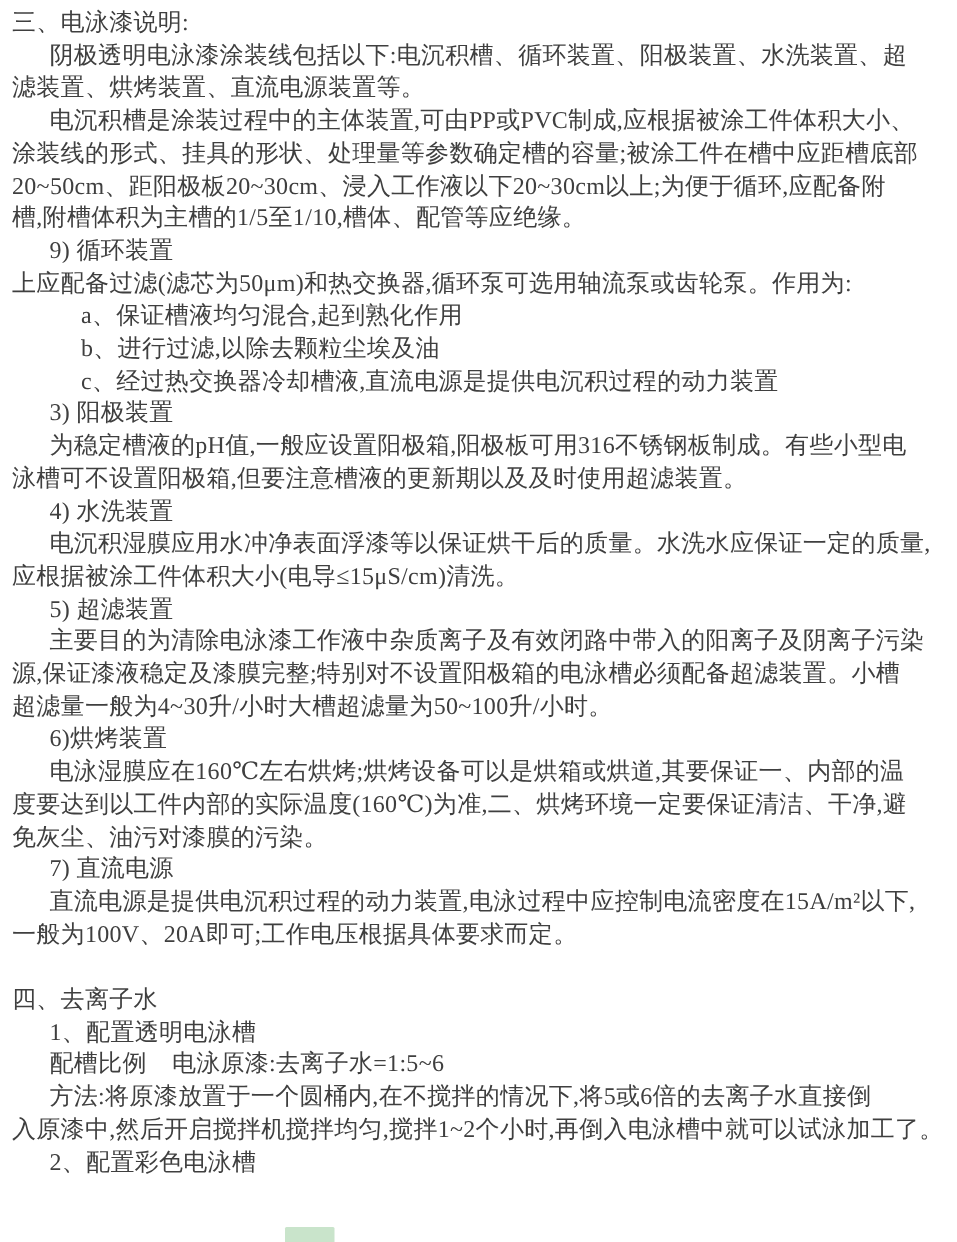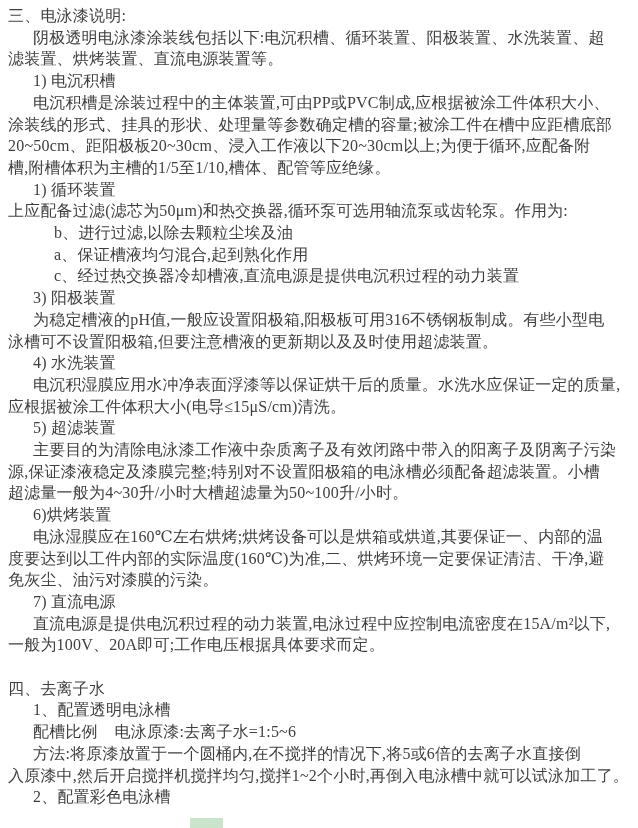--- a/index.html
+++ b/index.html
@@ -40,29 +40,28 @@
   }
 </style>
 </head>
 <body>
 
 <div class="page">
   <div class="lines">
       <div class="line indent-0">三、电泳漆说明:</div>
       <div class="line indent-1">阴极透明电泳漆涂装线包括以下:电沉积槽、循环装置、阳极装置、水洗装置、超</div>
       <div class="line indent-0">滤装置、烘烤装置、直流电源装置等。</div>
-      <div class="line indent-1">1) 电沉积槽</div>
       <div class="line indent-1">电沉积槽是涂装过程中的主体装置,可由PP或PVC制成,应根据被涂工件体积大小、</div>
       <div class="line indent-0">涂装线的形式、挂具的形状、处理量等参数确定槽的容量;被涂工件在槽中应距槽底部</div>
       <div class="line indent-0">20~50cm、距阳极板20~30cm、浸入工作液以下20~30cm以上;为便于循环,应配备附</div>
       <div class="line indent-0">槽,附槽体积为主槽的1/5至1/10,槽体、配管等应绝缘。</div>
-      <div class="line indent-1">1) 循环装置</div>
+      <div class="line indent-1">9) 循环装置</div>
       <div class="line indent-0">上应配备过滤(滤芯为50μm)和热交换器,循环泵可选用轴流泵或齿轮泵。作用为:</div>
+      <div class="line indent-2">a、保证槽液均匀混合,起到熟化作用</div>
       <div class="line indent-2">b、进行过滤,以除去颗粒尘埃及油</div>
-      <div class="line indent-2">a、保证槽液均匀混合,起到熟化作用</div>
       <div class="line indent-2">c、经过热交换器冷却槽液,直流电源是提供电沉积过程的动力装置</div>
       <div class="line indent-1">3) 阳极装置</div>
       <div class="line indent-1">为稳定槽液的pH值,一般应设置阳极箱,阳极板可用316不锈钢板制成。有些小型电</div>
       <div class="line indent-0">泳槽可不设置阳极箱,但要注意槽液的更新期以及及时使用超滤装置。</div>
       <div class="line indent-1">4) 水洗装置</div>
       <div class="line indent-1">电沉积湿膜应用水冲净表面浮漆等以保证烘干后的质量。水洗水应保证一定的质量,</div>
       <div class="line indent-0">应根据被涂工件体积大小(电导≤15μS/cm)清洗。</div>
       <div class="line indent-1">5) 超滤装置</div>
       <div class="line indent-1">主要目的为清除电泳漆工作液中杂质离子及有效闭路中带入的阳离子及阴离子污染</div>
       <div class="line indent-0">源,保证漆液稳定及漆膜完整;特别对不设置阳极箱的电泳槽必须配备超滤装置。小槽</div>

